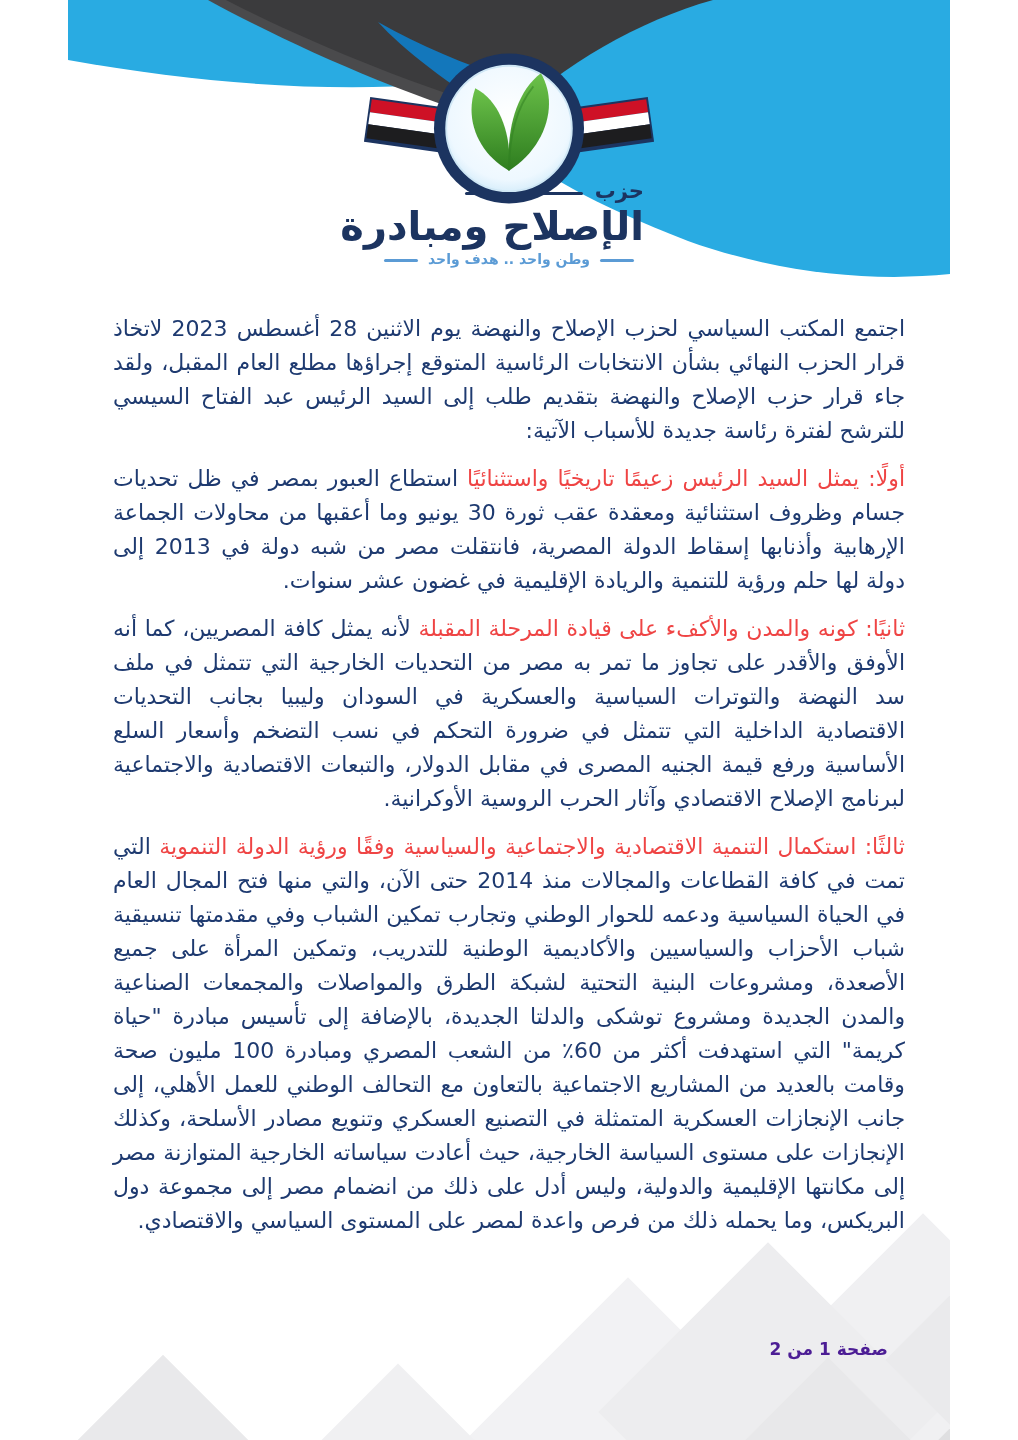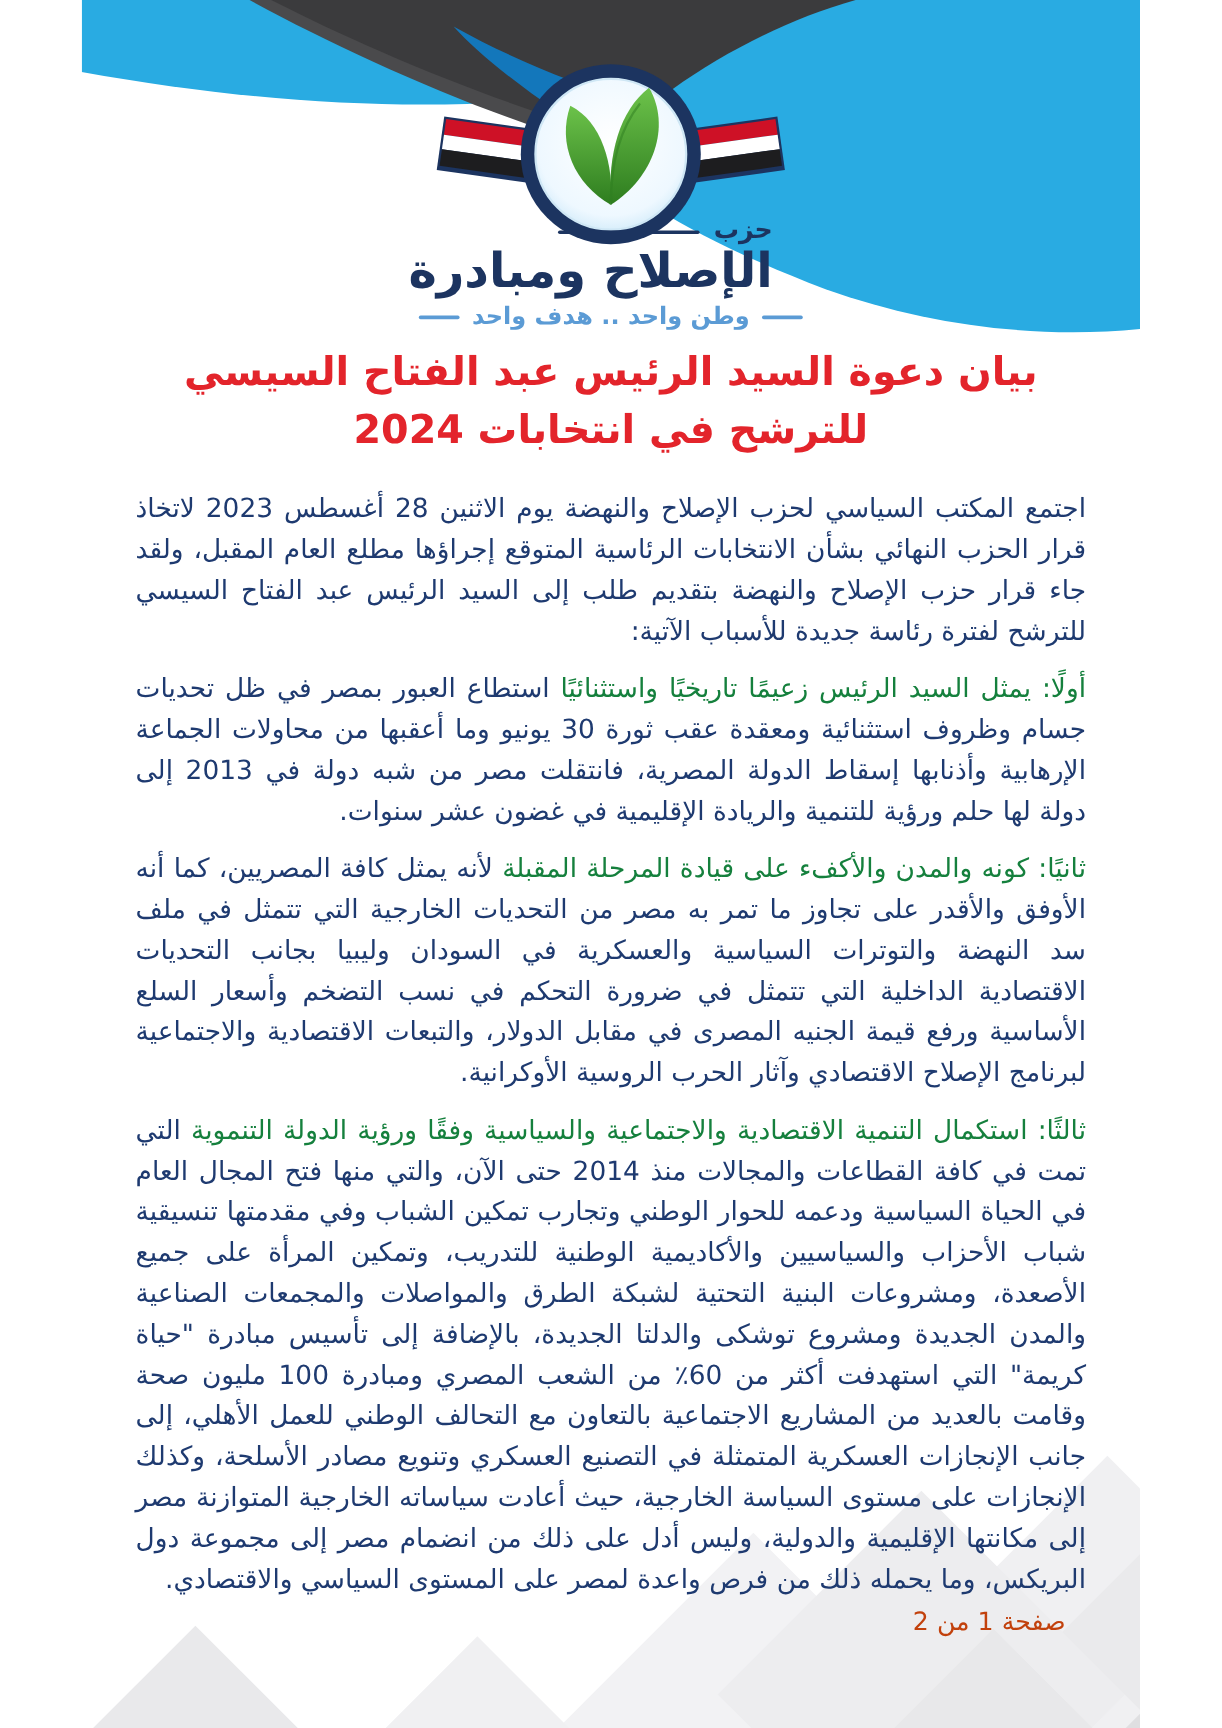--- a/index.html
+++ b/index.html
@@ -12,35 +12,35 @@
   
   .logo-wrap{position:absolute;top:30px;left:calc(50% - 150px);width:300px;z-index:3;}
   .logo-svg{display:block;width:300px;height:197px;}
   .party-block{position:absolute;top:180px;left:0;width:100%;z-index:3;text-align:center;}
   .party-inner{display:inline-block;width:270px;}
   .kicker-row{display:flex;align-items:center;gap:12px;direction:rtl;justify-content:flex-start;}
   .kicker{font-size:21px;font-weight:bold;color:#1c3460;line-height:1.1;}
   .kicker-line{flex:0 0 118px;height:3px;background:#1c3460;border-radius:2px;margin-top:4px;}
   .party-name{font-size:40px;font-weight:bold;color:#1c3460;line-height:1.15;letter-spacing:-1px;white-space:nowrap;text-align:center;}
   .tagline-row{display:flex;align-items:center;justify-content:center;gap:10px;margin-top:2px;}
-  .tagline{font-size:20px;font-weight:bold;color:#5b9bd5;white-space:nowrap;}
+  .tagline{font-size:14px;font-weight:bold;color:#5b9bd5;white-space:nowrap;}
   .tagline-dash{flex:0 0 34px;height:3px;background:#5b9bd5;border-radius:2px;margin-top:3px;}
   
   .main{position:relative;z-index:2;padding:286px 45px 0 45px;}
   .doc-title{color:#e3242b;font-weight:bold;font-size:33px;line-height:48px;text-align:center;}
   
   .content{margin-top:26px;color:#1e3a70;font-weight:normal;font-size:22px;line-height:34px;
            text-align:justify;text-align-last:right;-moz-text-align-last:right;direction:rtl;}
   .para{margin:0 0 14px 0;}
-  .lead{color:#15803d;}
+  .lead{color:#ef4444;}
   
   .diamonds{position:absolute;inset:0;z-index:0;overflow:hidden;}
   .dm{position:absolute;transform:rotate(45deg);}
-  .page-label{position:absolute;top:1339px;right:62px;z-index:4;color:#c2410c;
-              font-size:21px;font-weight:normal;direction:rtl;}
+  .page-label{position:absolute;top:1339px;right:62px;z-index:4;color:#4c1d95;
+              font-size:17px;font-weight:bold;direction:rtl;}
 </style>
 </head>
 <body>
 
 <div class="page">
 
   <div class="diamonds">
     <div class="dm" style="left:933px;top:1183px;width:150px;height:150px;background:#f4f4f6;"></div>
     <div class="dm" style="left:445px;top:1325px;width:230px;height:230px;background:#f2f2f4;"></div>
     <div class="dm" style="left:730px;top:1265px;width:250px;height:250px;background:#f0f0f2;"></div>
@@ -113,24 +113,20 @@
       <div class="party-name">الإصلاح ومبادرة</div>
       <div class="tagline-row">
         <span class="tagline-dash"></span>
         <span class="tagline">وطن واحد .. هدف واحد</span>
         <span class="tagline-dash"></span>
       </div>
     </div>
   </div>
 
   <div class="main">
-    <div class="doc-title">
-      <div>بيان دعوة السيد الرئيس عبد الفتاح السيسي</div>
-      <div>للترشح في انتخابات 2024</div>
-    </div>
 
     <div class="content">
       <p class="para">اجتمع المكتب السياسي لحزب الإصلاح والنهضة يوم الاثنين 28 أغسطس 2023 لاتخاذ قرار الحزب النهائي بشأن الانتخابات الرئاسية المتوقع إجراؤها مطلع العام المقبل، ولقد جاء قرار حزب الإصلاح والنهضة بتقديم طلب إلى السيد الرئيس عبد الفتاح السيسي للترشح لفترة رئاسة جديدة للأسباب الآتية:</p>
 
       <p class="para">
         <span class="lead">أولًا: يمثل السيد الرئيس زعيمًا تاريخيًا واستثنائيًا</span>
         <span>استطاع العبور بمصر في ظل تحديات جسام وظروف استثنائية ومعقدة عقب ثورة 30 يونيو وما أعقبها من محاولات الجماعة الإرهابية وأذنابها إسقاط الدولة المصرية، فانتقلت مصر من شبه دولة في 2013 إلى دولة لها حلم ورؤية للتنمية والريادة الإقليمية في غضون عشر سنوات.</span>
       </p>
 
       <p class="para">

